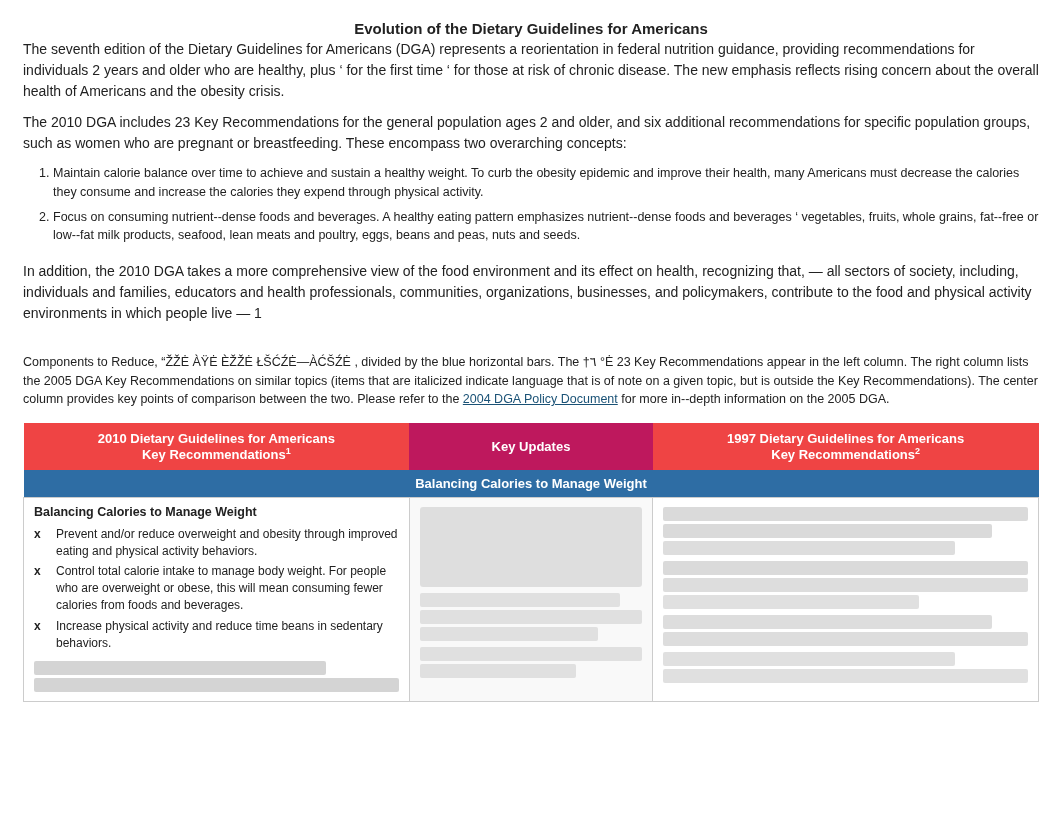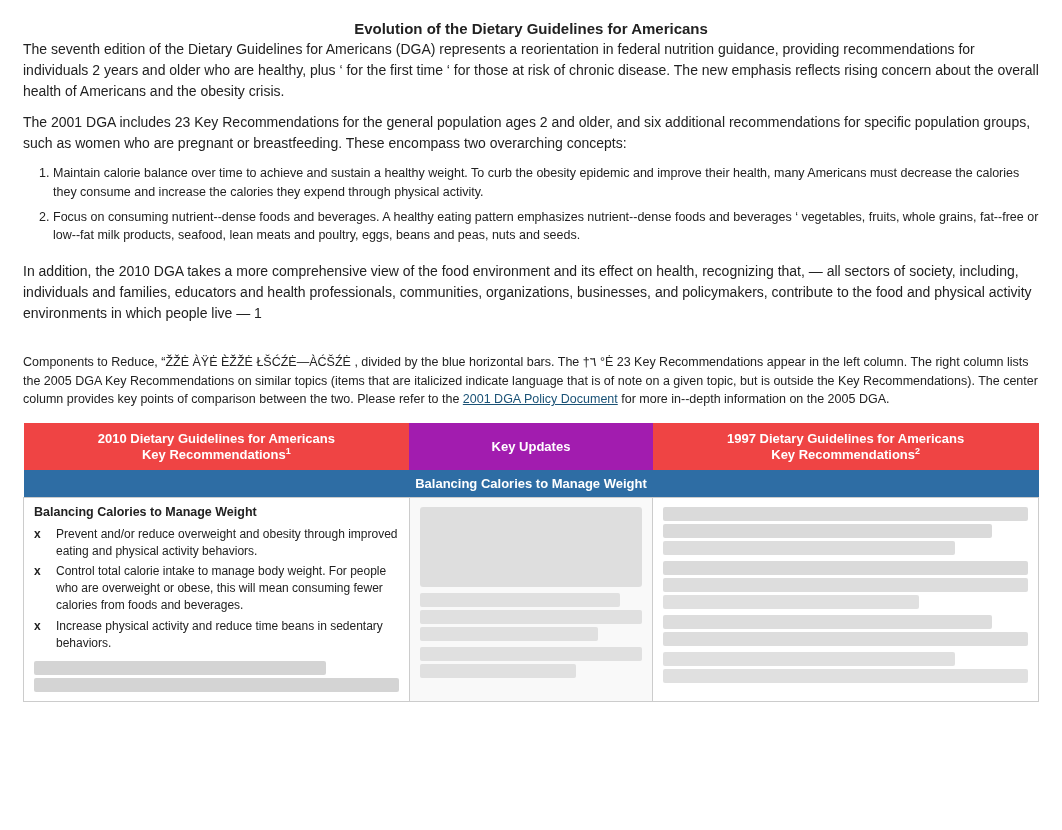--- a/index.html
+++ b/index.html
@@ -67,21 +67,21 @@
       background: #ef4444;
       color: #fff;
       font-weight: bold;
       font-size: 13px;
       text-align: center;
       padding: 8px 12px;
       vertical-align: middle;
     }
 
     .comparison-table .header-row td.center-header {
-      background: #a21caf;
+      background: #be185d;
     }
 
     .comparison-table .section-bar td {
       background: #2e6da4;
       color: #fff;
       text-align: center;
       font-weight: bold;
       font-size: 13px;
       padding: 6px 12px;
     }
@@ -176,34 +176,34 @@
   </style>
 </head>
 <body>
 
 <div class="page-container">
 
   <div class="main-title">Evolution of the Dietary Guidelines for Americans</div>
 
   <p class="intro-text">The seventh edition of the Dietary Guidelines for Americans (DGA) represents a reorientation in federal nutrition guidance, providing recommendations for individuals 2 years and older who are healthy, plus ‘ for the first time ‘ for those at risk of chronic disease. The new emphasis reflects rising concern about the overall health of Americans and the obesity crisis.</p>
 
-  <p class="intro-text">The 2001 DGA includes 23 Key Recommendations for the general population ages 2 and older, and six additional recommendations for specific population groups, such as women who are pregnant or breastfeeding. These encompass two overarching concepts:</p>
+  <p class="intro-text">The 2010 DGA includes 23 Key Recommendations for the general population ages 2 and older, and six additional recommendations for specific population groups, such as women who are pregnant or breastfeeding. These encompass two overarching concepts:</p>
 
   <ol class="numbered-list">
     <li>Maintain calorie balance over time to achieve and sustain a healthy weight.     To curb the obesity epidemic and improve their health, many Americans must decrease the calories they consume and increase the calories they expend through physical activity.</li>
     <li>Focus on consuming nutrient-‐dense foods and beverages.     A healthy eating pattern emphasizes nutrient-‐dense foods and beverages ‘ vegetables, fruits, whole grains, fat-‐free or low-‐fat milk products, seafood, lean meats and poultry, eggs, beans and peas, nuts and seeds.</li>
   </ol>
 
   <p class="intro-text">In addition, the 2010 DGA takes a more comprehensive view of the food environment and its effect on health, recognizing that,  — all sectors of society, including, individuals and families, educators and health professionals, communities, organizations, businesses, and policymakers, contribute to the food and physical activity environments in which people live  — 1</p>
 
   <p class="table-intro">
     <br>
     <span>Components to Reduce, “ŽŽĖ ÀŸĖ ÈŽŽĖ ŁŠĆŹĖ—ÀĆŠŹĖ</span>
     <span>, divided by the blue horizontal bars. The  †٦ °Ė 23 Key Recommendations appear in the left column. The right column lists the 2005 DGA Key Recommendations on similar topics (items that are italicized indicate language that is of note on a given topic, but is outside the Key Recommendations). The center column provides key points of comparison between the two. Please refer to the  </span>
-    <span class="link-style">2001 DGA Policy Document</span>
+    <span class="link-style">2004 DGA Policy Document</span>
     <span>for more in-‐depth information on the 2005 DGA.</span>
   </p>
 
   <table class="comparison-table">
     <colgroup>
       <col style="width:38%">
       <col style="width:24%">
       <col style="width:38%">
     </colgroup>
 

